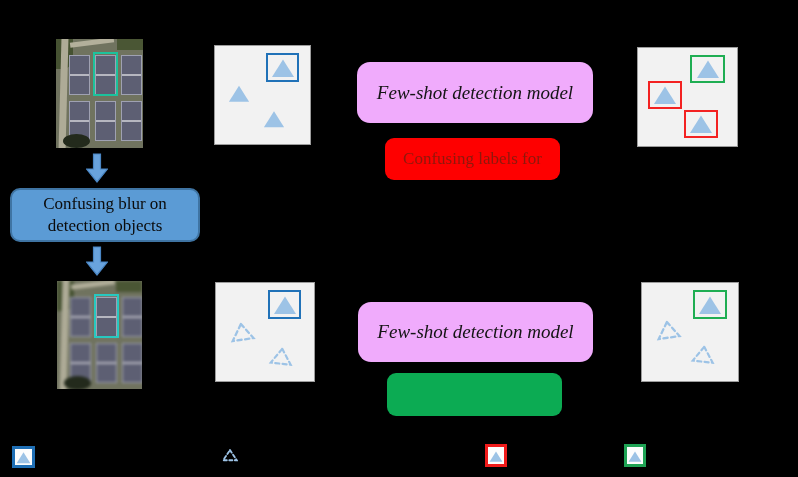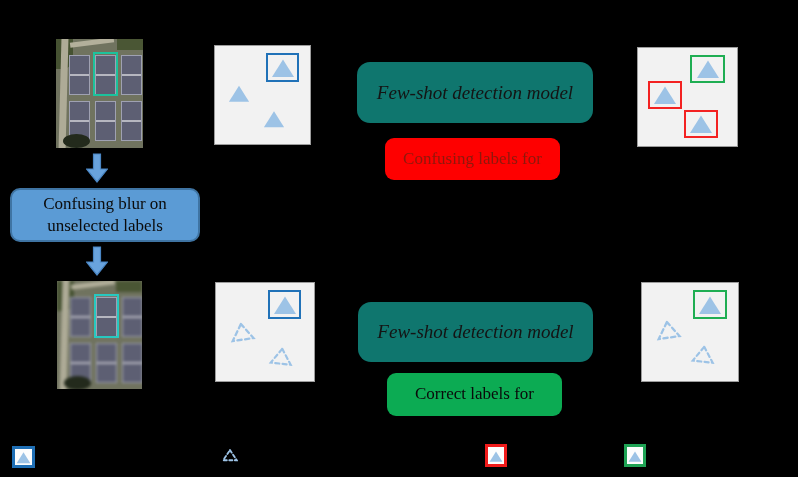--- a/index.html
+++ b/index.html
@@ -20,21 +20,21 @@
   .sel-box{position:absolute;border:2px solid #1cc29c;box-sizing:border-box;background:transparent;}
   .blur-wrap{position:absolute;inset:-3px;filter:blur(1.8px);}
   .blur-wrap .sat-scene{inset:3px;}
   .sharp-court{position:absolute;}
   
   .arrow{position:absolute;width:22px;height:30px;}
   
   .process-box{position:absolute;left:10px;top:188px;width:190px;height:54px;background:#5b9bd5;
     border:2px solid #3f74a3;border-radius:10px;box-sizing:border-box;display:flex;flex-direction:column;
     align-items:center;justify-content:center;color:#0b0b0b;font-size:17px;line-height:1.32;}
-  .model-box{position:absolute;background:#0f766e;border-radius:13px;display:flex;align-items:center;
+  .model-box{position:absolute;background:#f0abfc;border-radius:13px;display:flex;align-items:center;
     justify-content:center;font-style:italic;font-size:19px;color:#141414;text-align:center;}
   .feedback{position:absolute;border-radius:9px;display:flex;flex-direction:column;align-items:center;
     justify-content:center;font-size:17px;line-height:1.22;}
   .feedback.red{background:#fe0000;color:#8e180c;}
   .feedback.green{background:#0cab53;color:#0a0a0a;}
   
   .panel{position:absolute;background:#f2f2f2;border:1px solid #9c9c9c;box-sizing:border-box;}
   .ann-box{position:absolute;box-sizing:border-box;display:flex;align-items:flex-end;justify-content:center;padding-bottom:2px;}
   .ann-box.blue{border:2.5px solid #2172b8;}
   .ann-box.red{border:2.5px solid #f32222;}
@@ -67,21 +67,21 @@
       <div class="sel-box" style="left:37px;top:13px;width:25px;height:44px;"></div>
     </div>
   </div>
 
   <svg class="arrow" style="left:86px;top:153px;" viewBox="0 0 22 30">
     <path d="M7.5 1 L14.5 1 L14.5 16 L21.5 16 L11 29 L0.5 16 L7.5 16 Z" fill="#69a3dd" stroke="#4a86c4" stroke-width="1.2"></path>
   </svg>
 
   <div class="process-box">
     <span>Confusing blur on</span>
-    <span>unselected labels</span>
+    <span>detection objects</span>
   </div>
 
   <svg class="arrow" style="left:86px;top:246px;" viewBox="0 0 22 30">
     <path d="M7.5 1 L14.5 1 L14.5 16 L21.5 16 L11 29 L0.5 16 L7.5 16 Z" fill="#69a3dd" stroke="#4a86c4" stroke-width="1.2"></path>
   </svg>
 
   <div class="sat" style="left:57px;top:281px;width:85px;height:108px;">
     <div class="blur-wrap">
       <div class="sat-scene">
         <div class="grass-tl"></div>
@@ -153,21 +153,20 @@
     <svg class="tri" style="left:53px;top:63px;transform:rotate(6deg);" width="25" height="20" viewBox="0 0 26 22">
       <path d="M13 3 L24 19.5 L2 19.5 Z" fill="none" stroke="#9dc3e6" stroke-width="2.4" stroke-dasharray="4.5 3.6" stroke-linecap="round"></path>
       </svg>
   </div>
 
   <div class="model-box" style="left:358px;top:302px;width:235px;height:60px;">
     <span>Few-shot detection model</span>
   </div>
 
   <div class="feedback green" style="left:387px;top:373px;width:175px;height:43px;">
-    <span>Correct labels for</span>
   </div>
 
   <div class="panel" style="left:641px;top:282px;width:98px;height:100px;">
     <div class="ann-box green" style="left:51px;top:7px;width:34px;height:29px;">
       <svg width="24" height="20" viewBox="0 0 24 20">
           <polygon points="12,1.5 23,19 1,19" fill="#9dc3e6"></polygon>
         </svg>
     </div>
     <svg class="tri" style="left:13px;top:36px;transform:rotate(-8deg);" width="26" height="21" viewBox="0 0 26 22">
       <path d="M13 3 L24 19.5 L2 19.5 Z" fill="none" stroke="#9dc3e6" stroke-width="2.4" stroke-dasharray="4.5 3.6" stroke-linecap="round"></path>

